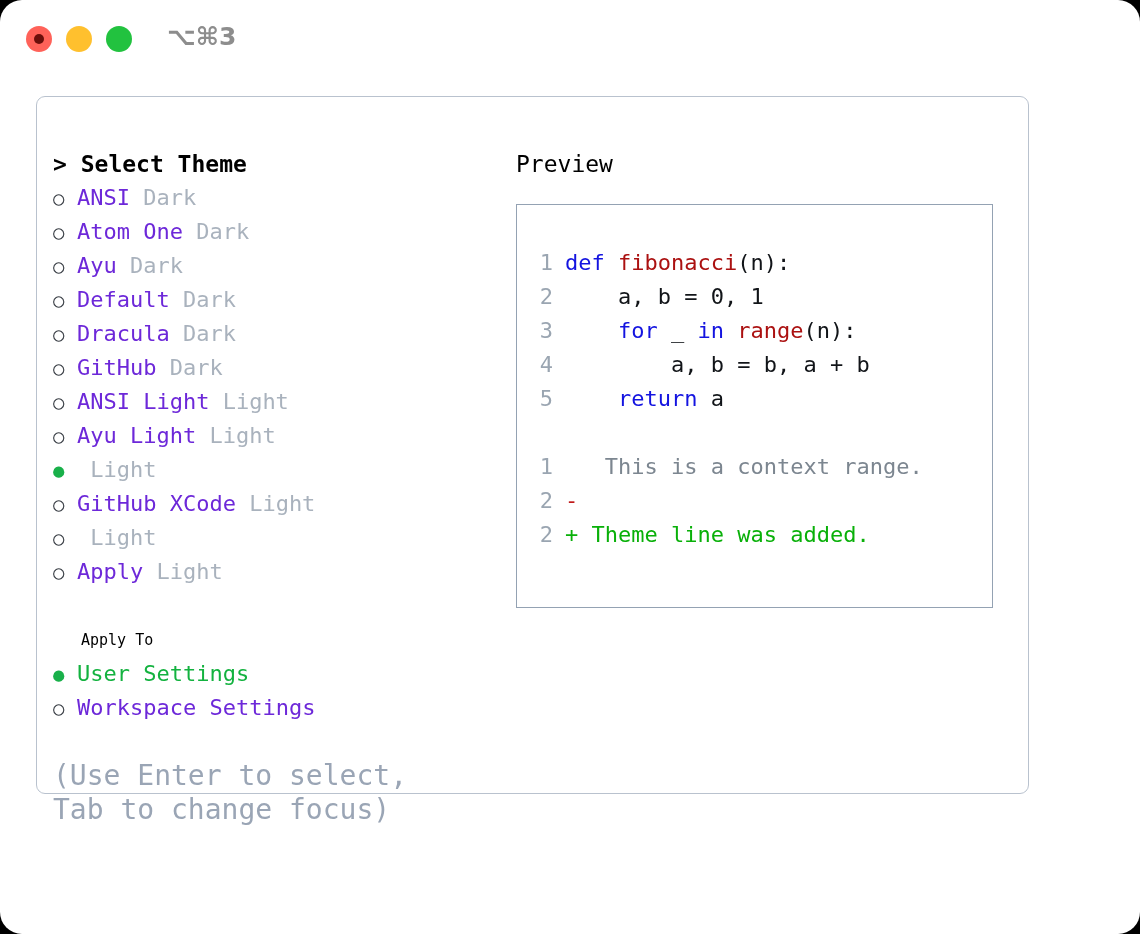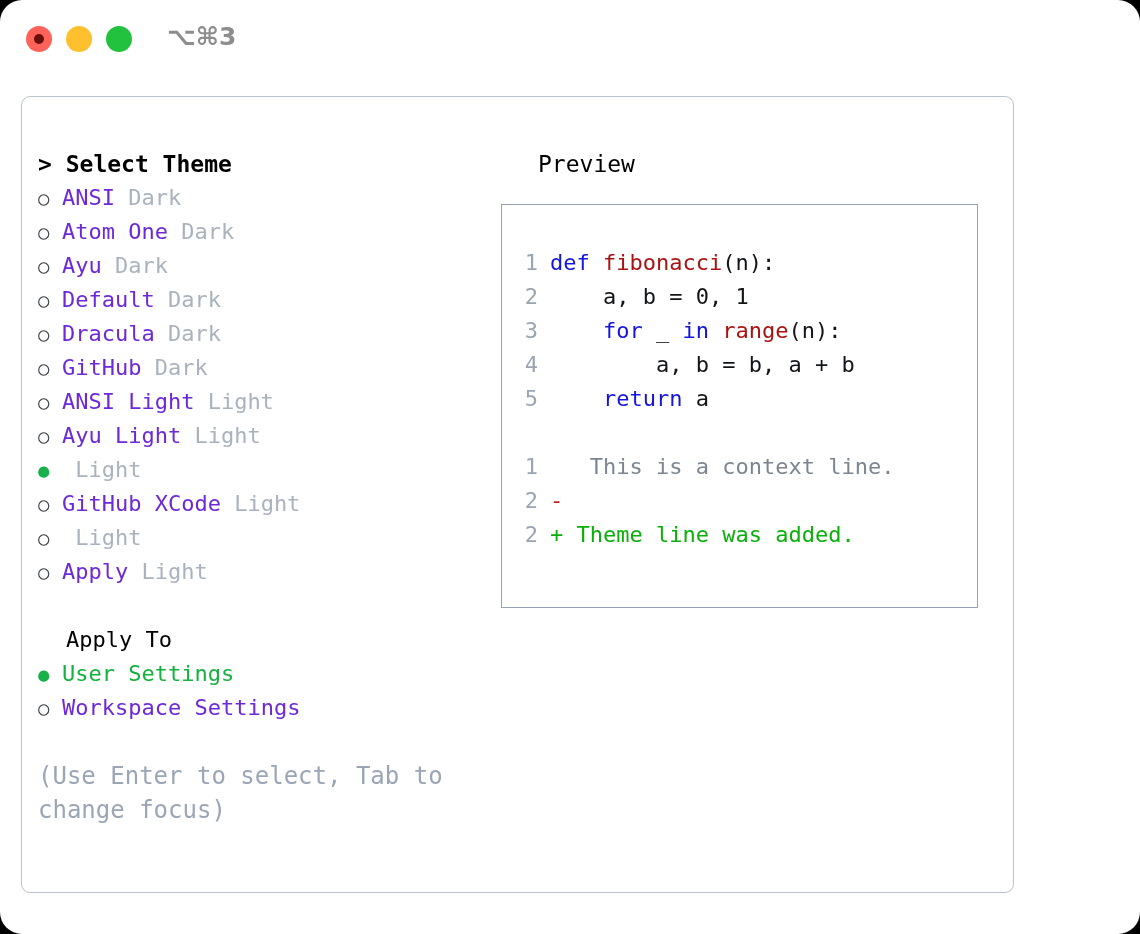--- a/index.html
+++ b/index.html
@@ -59,24 +59,24 @@
     font-weight: 700;
     color: #8d8d8d;
     letter-spacing: 0px;
     font-family: "DejaVu Sans", "Liberation Sans", sans-serif;
     white-space: pre;
   }
 
   
   #panel {
     position: absolute;
-    left: 21px;
+    left: 36px;
     top: 96px;
     width: 993px;
-    height: 797px;
+    height: 698px;
     border: 1.6px solid #b9c2ce;
     border-radius: 9px;
     box-sizing: border-box;
     background: #ffffff;
   }
 
   
   #left-col {
     position: absolute;
     left: 16px;
@@ -108,49 +108,48 @@
   .opt-row.sel .opt-name { color: #13b23f; }
   .opt-kind {
     color: #a9b2bd;
     margin-left: 0.6em;
   }
   .opt-row.sel .opt-kind { color: #a9b2bd; }
 
   #spacer-1 { height: 34px; }
 
   .sub-hdr {
-    font-size: 22px;
+    font-size: 15px;
     color: #000000;
     line-height: 34px;
     padding-left: 28px;
     white-space: pre;
   }
 
   #hint {
     margin-top: 34px;
-    font-size: 24px;
+    font-size: 28px;
     line-height: 34px;
     color: #9aa5b5;
     width: 410px;
     white-space: pre-wrap;
   }
 
   
   #right-col {
     position: absolute;
     left: 479px;
     top: 50px;
     width: 495px;
   }
   #preview-title {
     font-size: 23px;
     color: #000000;
     line-height: 34px;
     white-space: pre;
-    margin-left: 37px;
   }
   #preview-box {
     margin-top: 23px;
     width: 477px;
     height: 404px;
     border: 1.8px solid #94a2b3;
     box-sizing: border-box;
     background: #ffffff;
     position: relative;
   }
@@ -227,21 +226,21 @@
     <div id="right-col">
       <div id="preview-title">Preview</div>
       <div id="preview-box">
         <div id="code-area">
             <div class="code-line"><span class="ln">1</span><span><span class="kw">def </span><span class="fn">fibonacci</span><span class="code-text">(n):</span></span></div>
             <div class="code-line"><span class="ln">2</span><span><span class="code-text">    a, b = 0, 1</span></span></div>
             <div class="code-line"><span class="ln">3</span><span><span class="code-text">    </span><span class="kw">for</span><span class="code-text"> _ </span><span class="kw">in </span><span class="fn">range</span><span class="code-text">(n):</span></span></div>
             <div class="code-line"><span class="ln">4</span><span><span class="code-text">        a, b = b, a + b</span></span></div>
             <div class="code-line"><span class="ln">5</span><span><span class="code-text">    </span><span class="kw">return</span><span class="code-text"> a</span></span></div>
             <div class="blank-line"></div>
-            <div class="code-line"><span class="ln">1</span><span class="d-ctx"> </span><span class="d-ctx">  This is a context line.</span></div>
+            <div class="code-line"><span class="ln">1</span><span class="d-ctx"> </span><span class="d-ctx">  This is a context range.</span></div>
             <div class="code-line"><span class="ln">2</span><span class="d-del">-</span></div>
             <div class="code-line"><span class="ln">2</span><span class="d-add">+</span><span class="d-add"> Theme line was added.</span></div>
           </div>
       </div>
     </div>
 
   </div>
 </div>
 
 </body></html>

